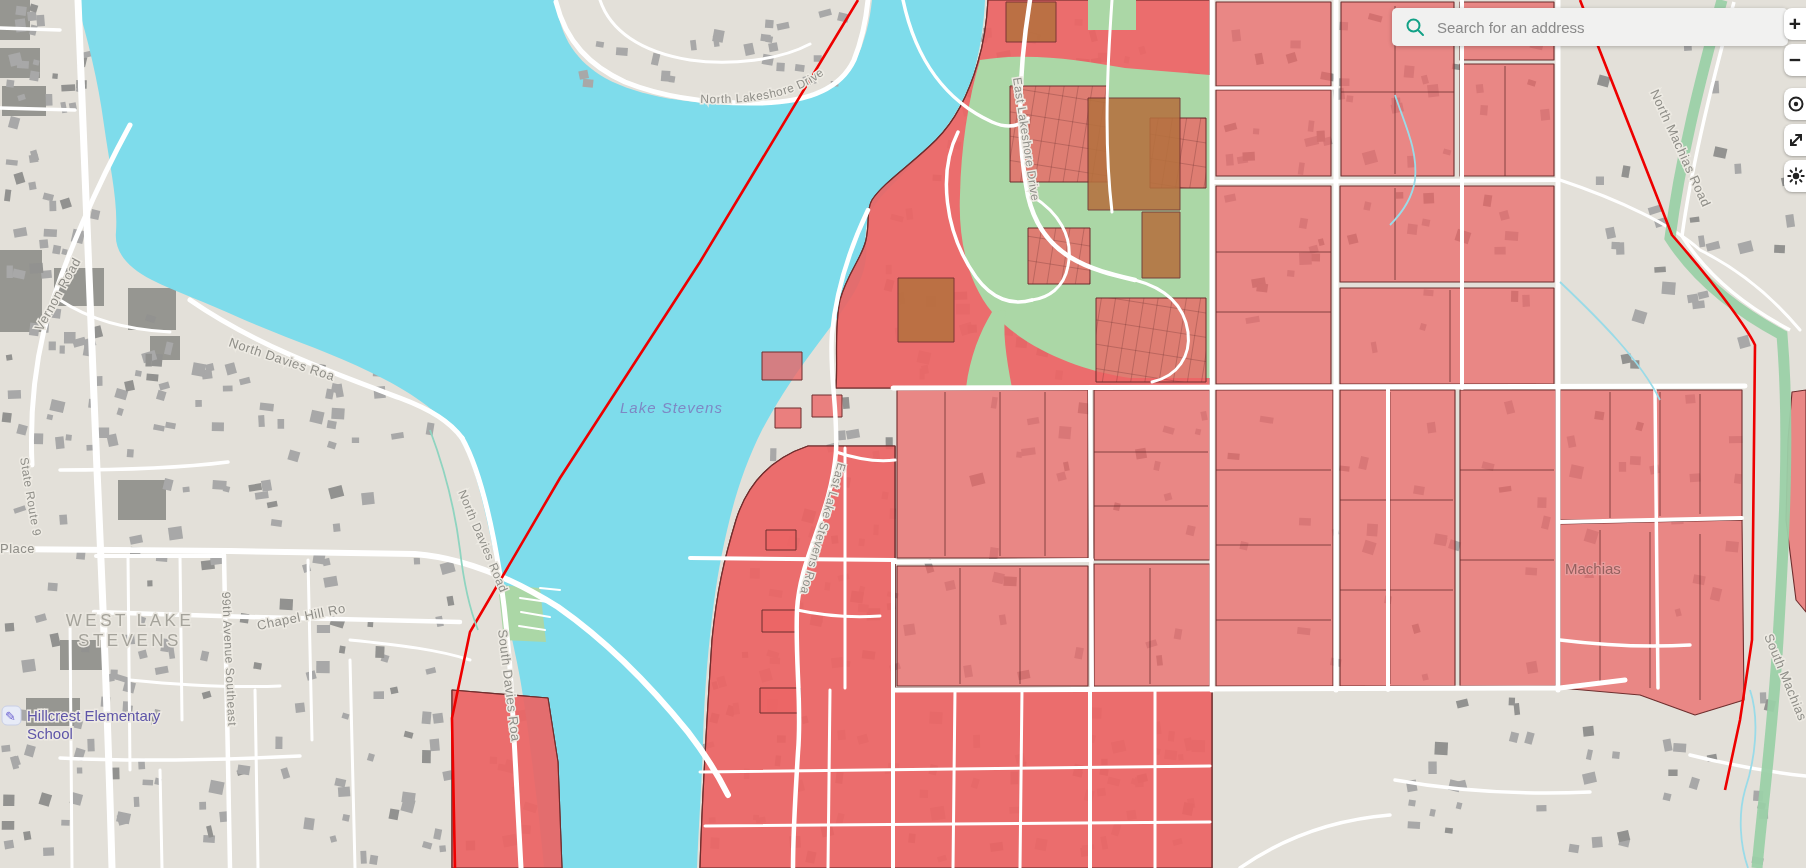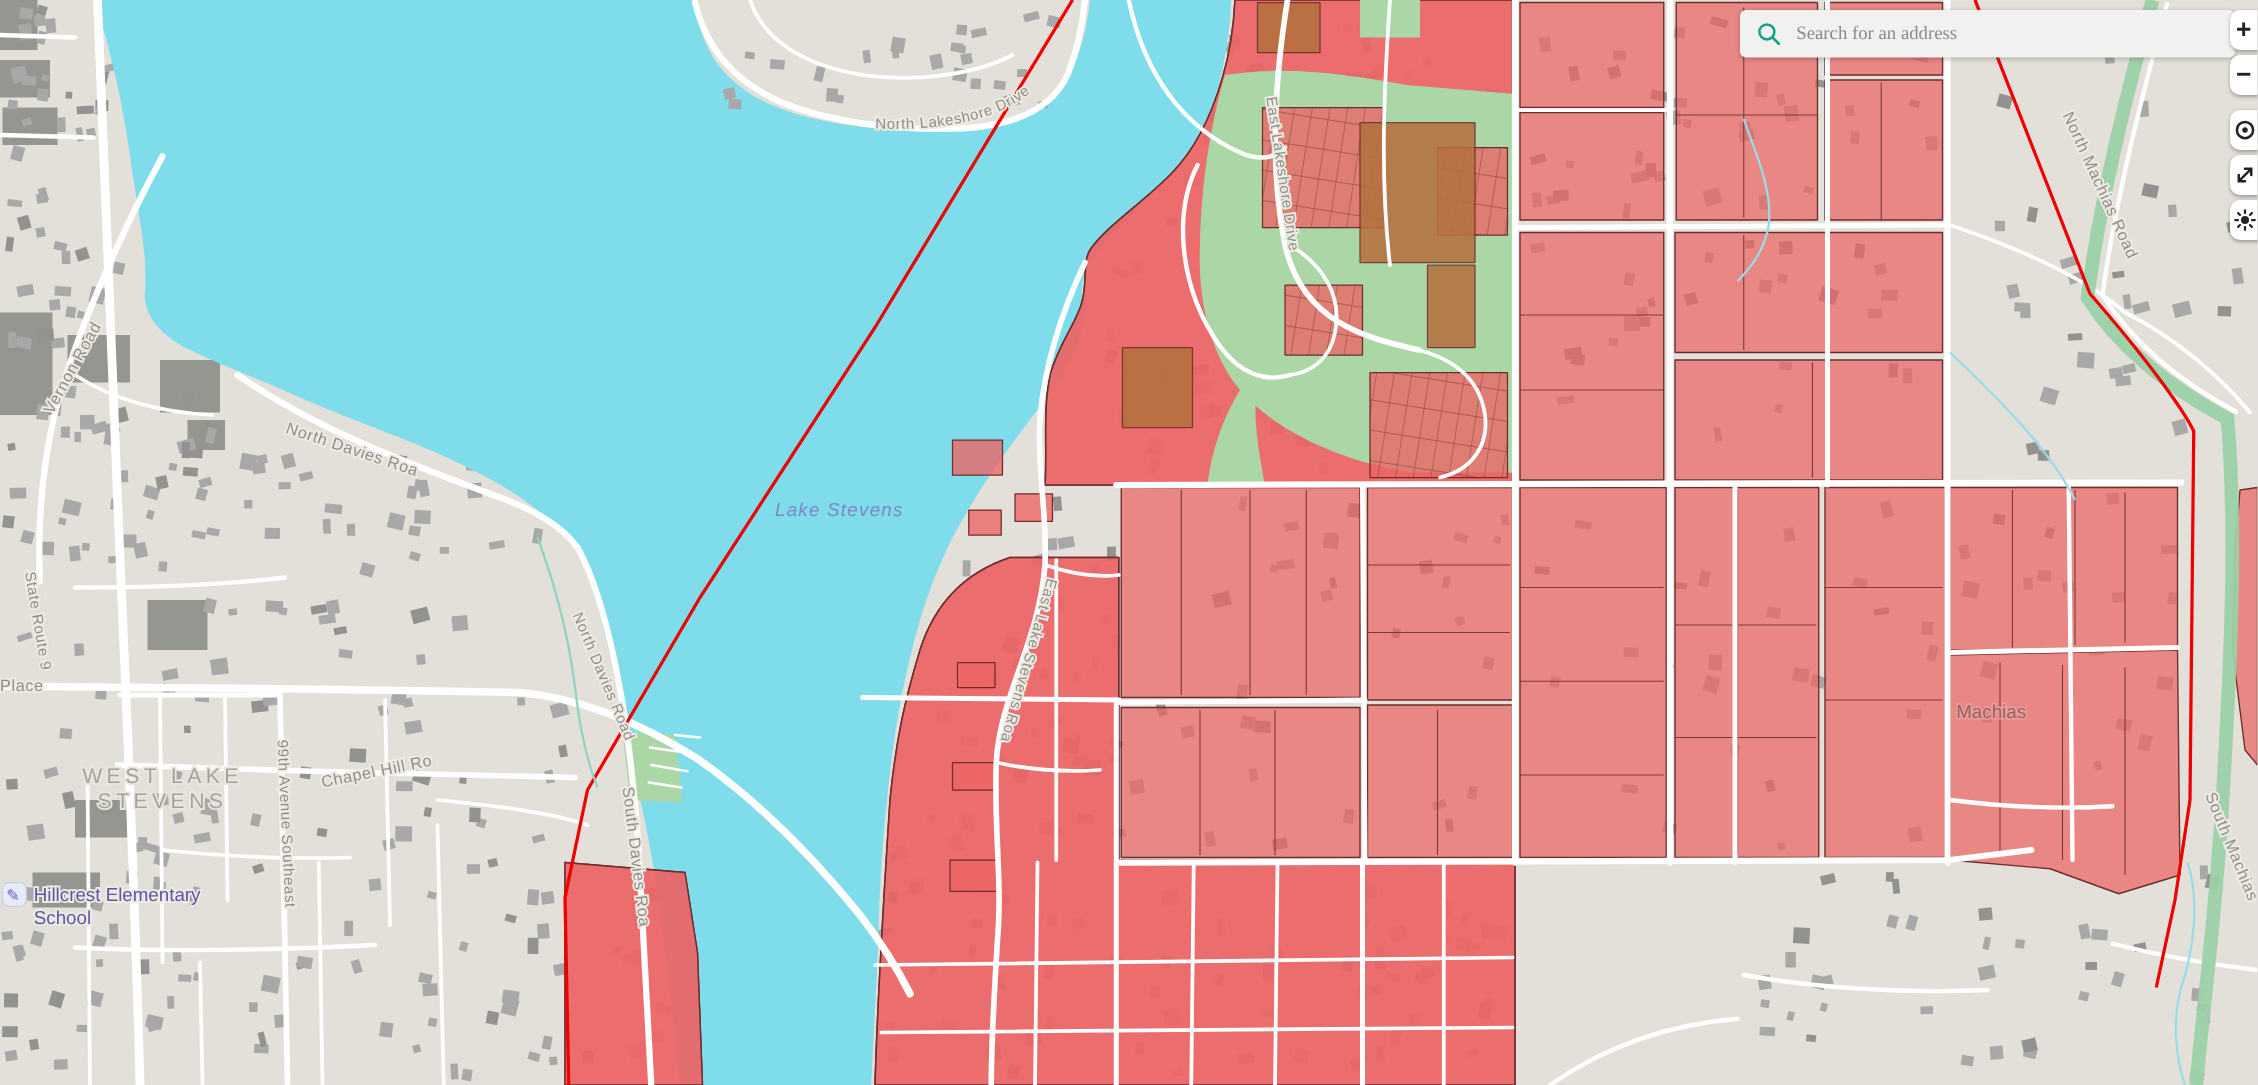--- a/index.html
+++ b/index.html
@@ -12,21 +12,21 @@
   .rd-sm{font-size:12px;}
   .lake-lb{fill:#7e88c4;font-size:15px;font-style:italic;letter-spacing:1px;stroke:#7edceb;stroke-width:3px;paint-order:stroke;}
   .area-lb{fill:#a5a39b;font-size:17px;letter-spacing:3.5px;stroke:#e9e6df;stroke-width:3px;paint-order:stroke;}
   .poi-lb{fill:#5e55a8;font-size:15px;stroke:#edeae3;stroke-width:3px;paint-order:stroke;}
   .place-lb{fill:#96615f;font-size:15px;stroke:#e89c9c;stroke-width:2.5px;paint-order:stroke;}
   
   .searchbar{position:absolute;left:1392px;top:8px;width:396px;height:38px;background:#f1f1f0;
     border-radius:5px;box-shadow:0 1px 4px rgba(0,0,0,.25);display:flex;align-items:center;z-index:10;}
   .searchbar .mag{margin:0 10px 0 13px;flex:0 0 auto;display:flex;}
   .searchbar input{border:none;outline:none;background:transparent;flex:1;font-size:15px;
-    font-family:Liberation Serif, serif;color:#a21caf;}
+    font-family:Liberation Sans, sans-serif;color:#a21caf;}
   .searchbar input::placeholder{color:#8a8a8a;opacity:1;}
   
   .controls{position:absolute;left:1784px;top:8px;z-index:10;display:flex;flex-direction:column;}
   .map-btn{width:36px;height:32px;background:#fff;border-radius:8px;margin-bottom:4px;
     box-shadow:0 1px 3px rgba(0,0,0,.3);display:flex;align-items:center;color:#222;
     font-size:21px;font-weight:bold;cursor:pointer;user-select:none;}
   .map-btn span{display:block;width:22px;text-align:center;}
   .map-btn svg{margin-left:3px;}
   .gap{height:8px;}
 </style>

